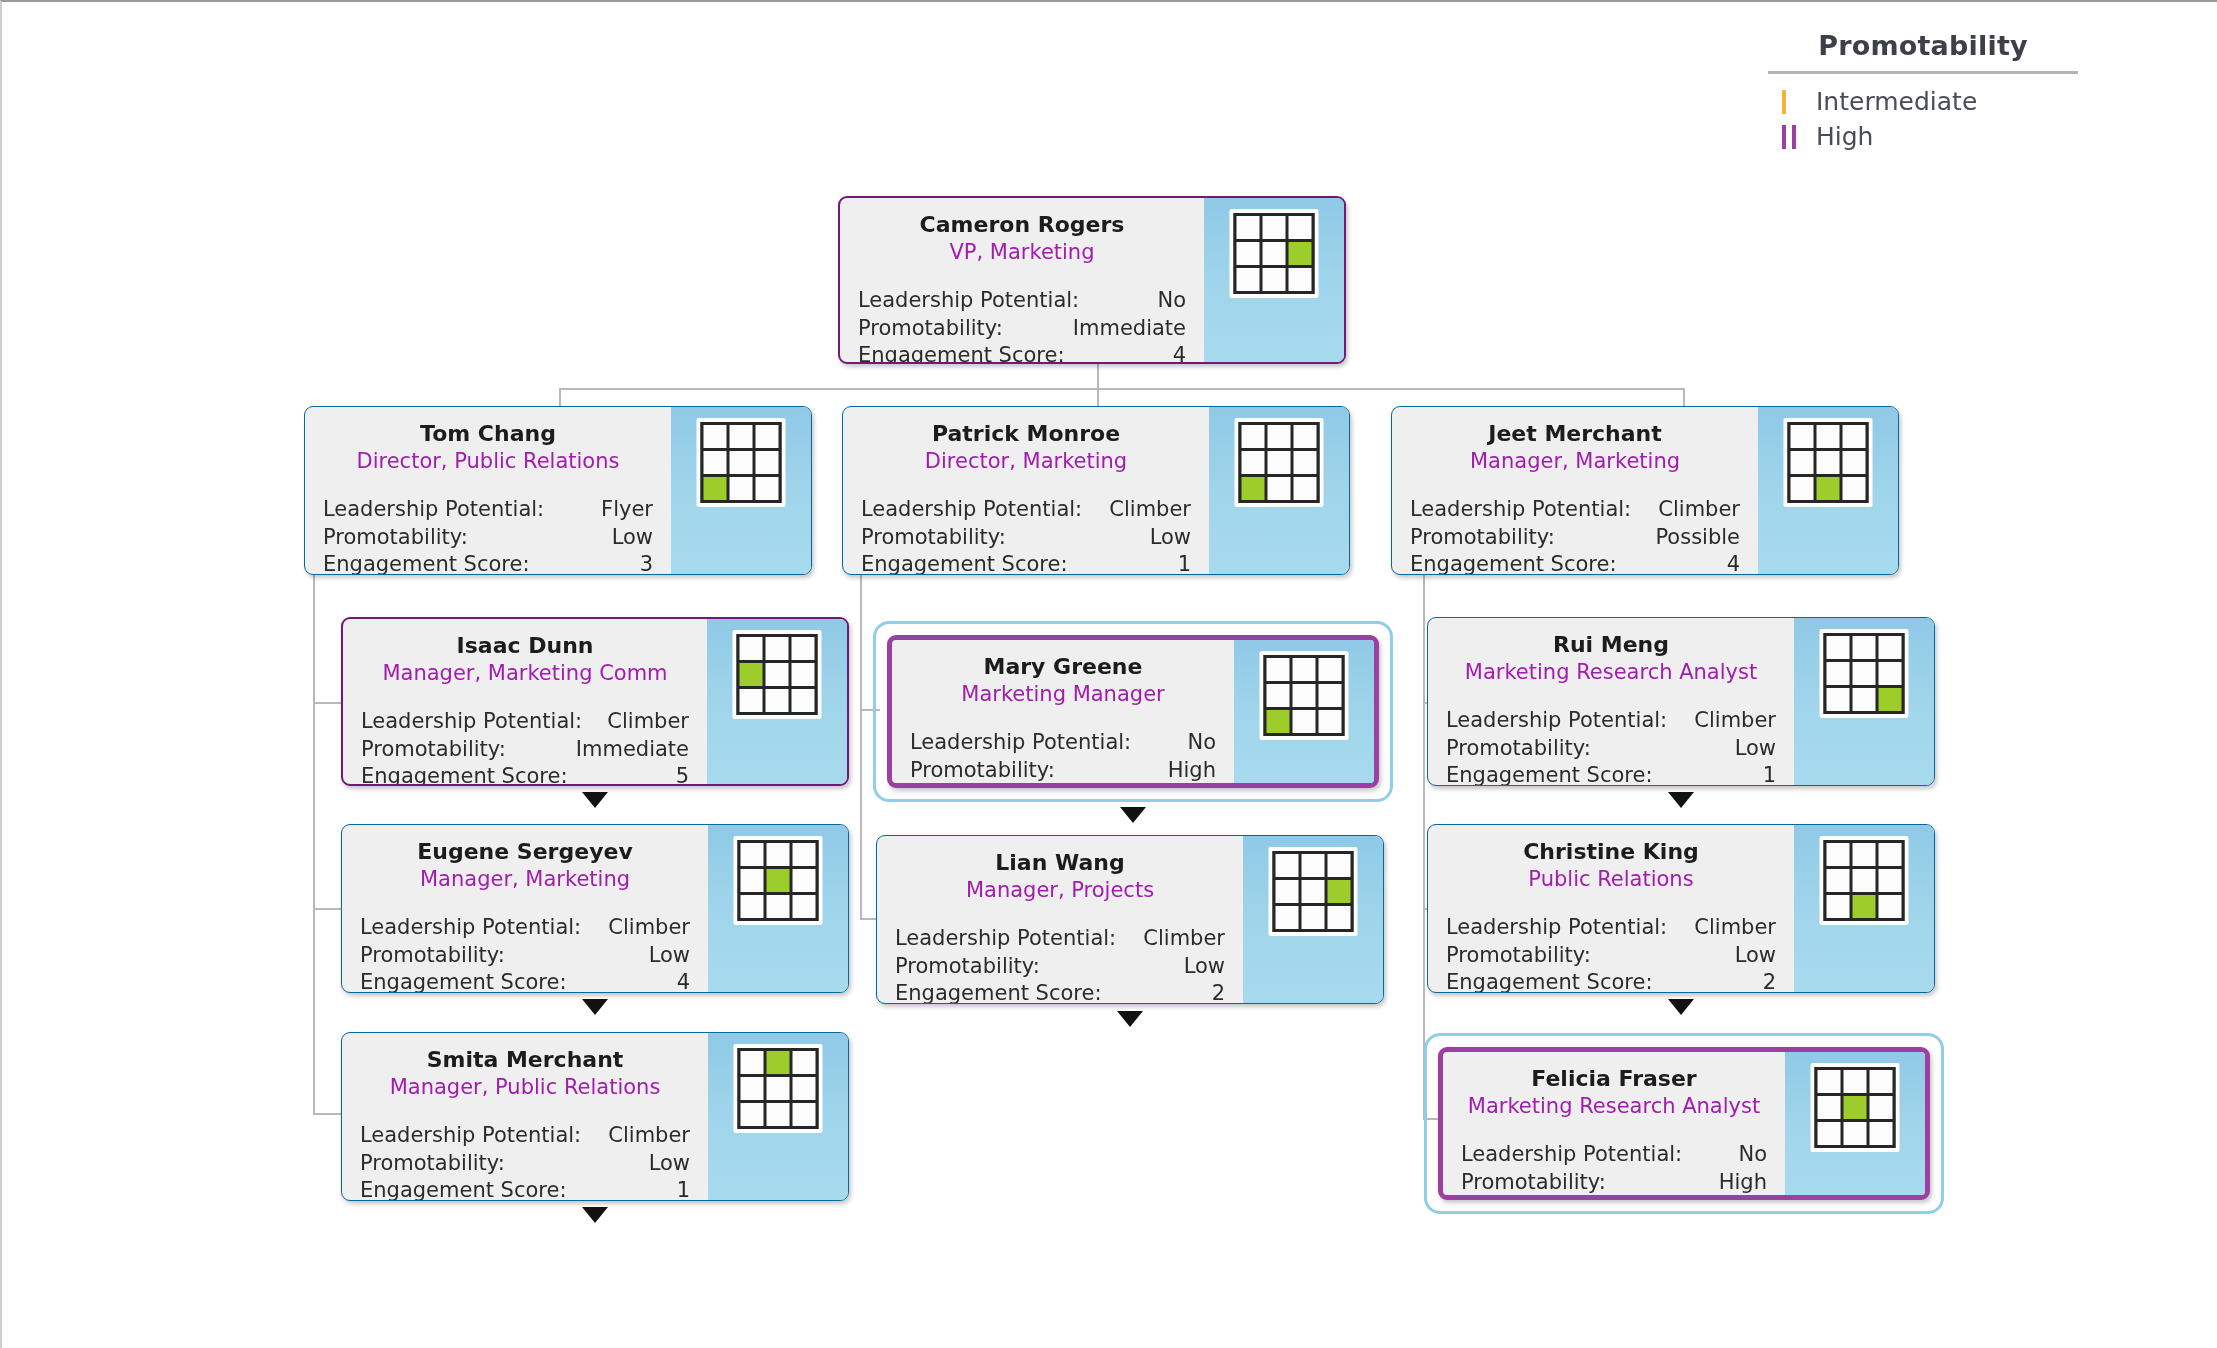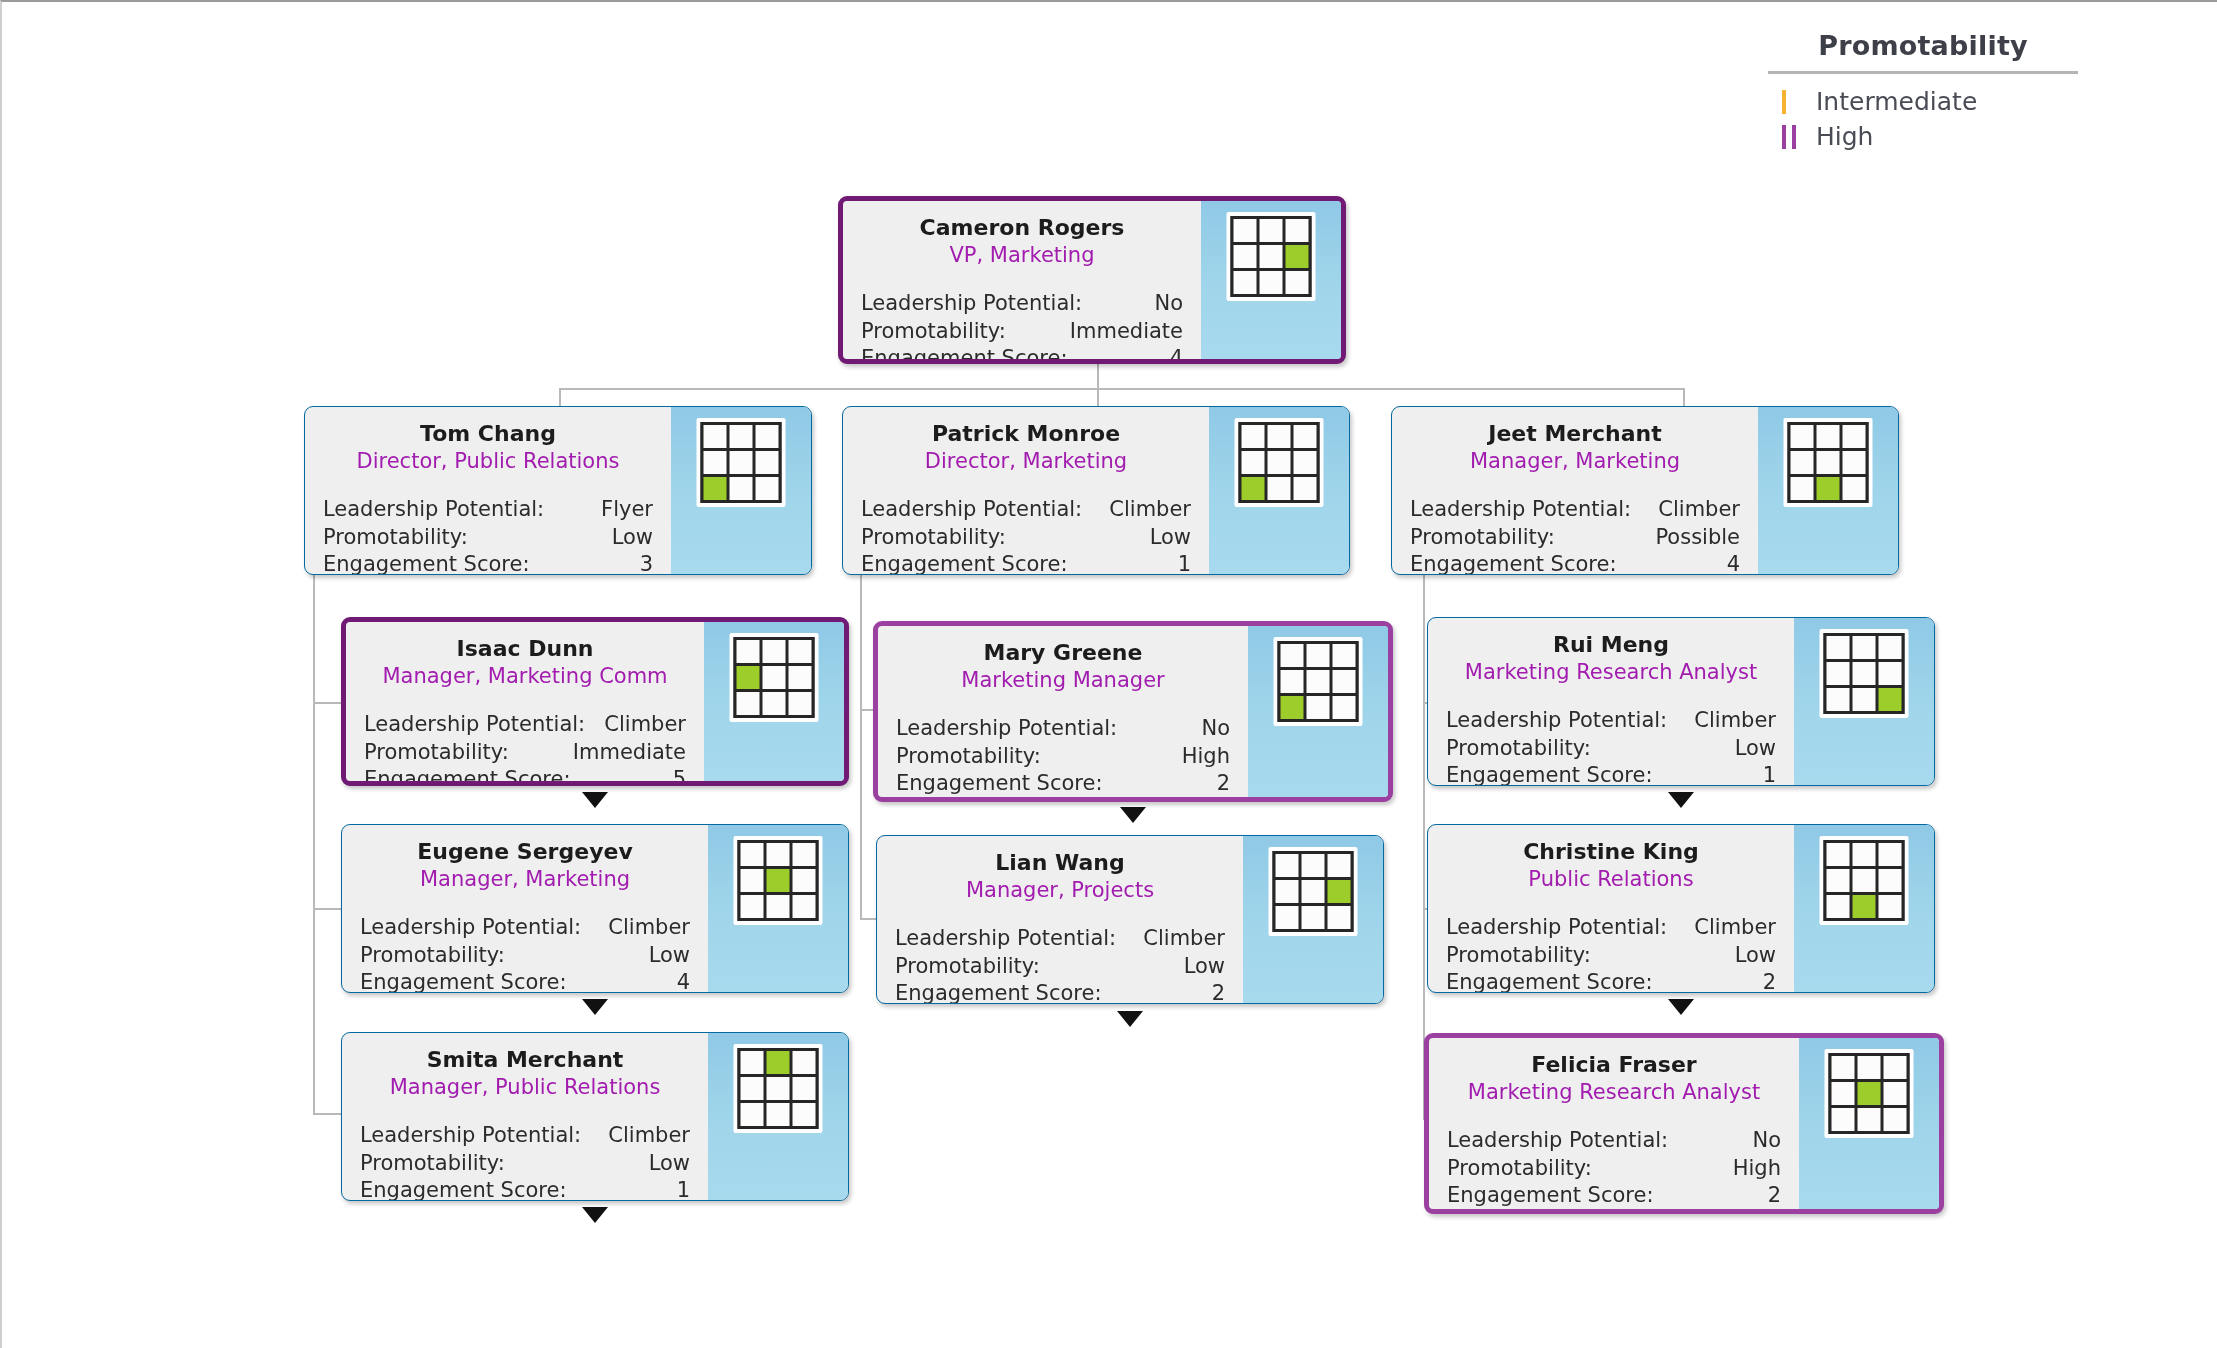--- a/index.html
+++ b/index.html
@@ -95,25 +95,25 @@
   }
   
   .node.plain .card {
     border: 1px solid #0369a1;
   }
   
   .node.intermediate {
     padding: 0;
   }
   .node.intermediate .card {
-    border: 5px solid #701a75;
+    border: 2px solid #701a75;
   }
   
   .node.high {
-    padding: 0;
+    padding: 14px;
     border-radius: 16px;
     background: transparent;
     box-shadow: 0 0 0 3px #8fcde8 inset;
   }
   .node.high .card {
     border: 5px solid #9b3fa0;
     box-shadow: 2px 3px 4px rgba(0,0,0,0.22);
   }
 
   .card-body {

